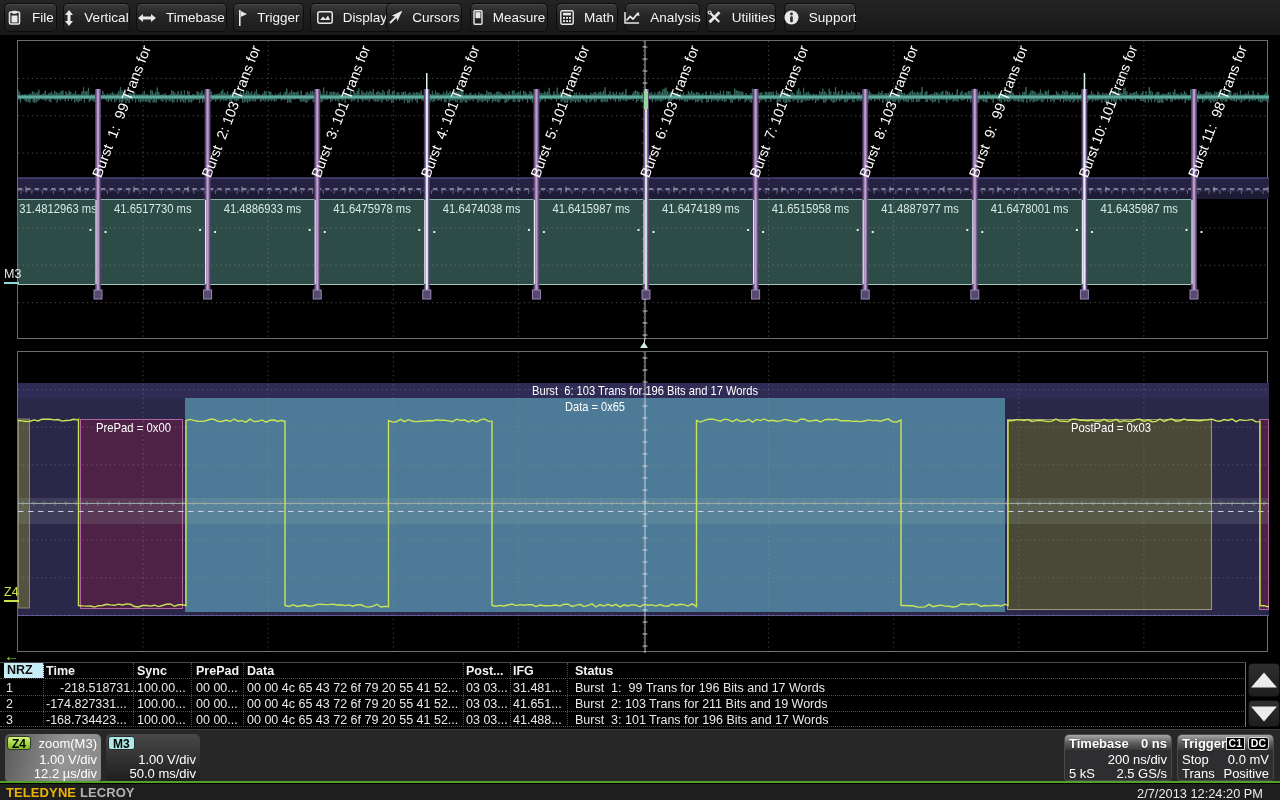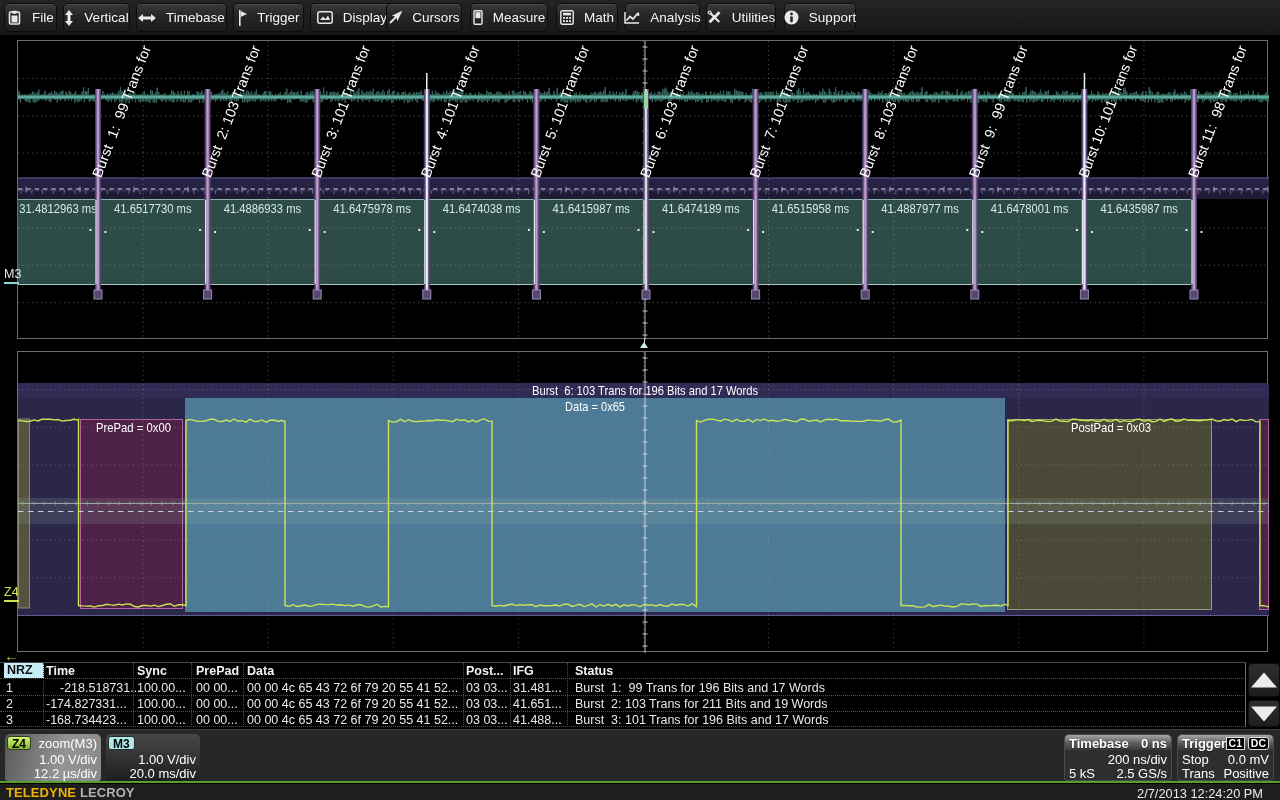--- a/index.html
+++ b/index.html
@@ -370,21 +370,21 @@
 <div id="strip">
   <div class="descbox" style="left:5px;width:96px;background:linear-gradient(105deg,#585858,#949494 60%,#888888);color:#fff">
     <div class="badge" style="background:linear-gradient(#d3f777,#7fbc22);border:1px solid #353a28">Z4</div>
     <div style="position:absolute;right:4px;top:2px">zoom(M3)</div>
     <div style="position:absolute;right:4px;top:18px">1.00 V/div</div>
     <div style="position:absolute;right:4px;top:32px">12.2 µs/div</div>
   </div>
   <div class="descbox" style="left:106px;width:94px;background:linear-gradient(#484848,#1e1e1e);color:#fff">
     <div class="badge" style="background:#aee9e9;border:1px solid #2a2a2a">M3</div>
     <div style="position:absolute;right:4px;top:18px">1.00 V/div</div>
-    <div style="position:absolute;right:4px;top:32px">20.0 ms/div</div>
+    <div style="position:absolute;right:4px;top:32px">50.0 ms/div</div>
   </div>
   <div class="descbox" style="left:1064px;width:108px;background:#2e2e31;border:1px solid #4a4a4a;color:#fff">
     <div style="position:absolute;left:0;top:0;width:100%;height:15px;background:linear-gradient(#a6a6a6,#5c5c5c 55%,#3a3a3a);border-radius:4px 4px 0 0"></div>
     <div style="position:absolute;left:4px;top:1px;font-weight:bold;text-shadow:0 1px 1px #222">Timebase</div>
     <div style="position:absolute;right:4px;top:1px;font-weight:bold;text-shadow:0 1px 1px #222">0 ns</div>
     <div style="position:absolute;right:4px;top:17px">200 ns/div</div>
     <div style="position:absolute;left:4px;top:31px">5 kS</div>
     <div style="position:absolute;right:4px;top:31px">2.5 GS/s</div>
   </div>
   <div class="descbox" style="left:1177px;width:97px;background:#2e2e31;border:1px solid #4a4a4a;color:#fff">

